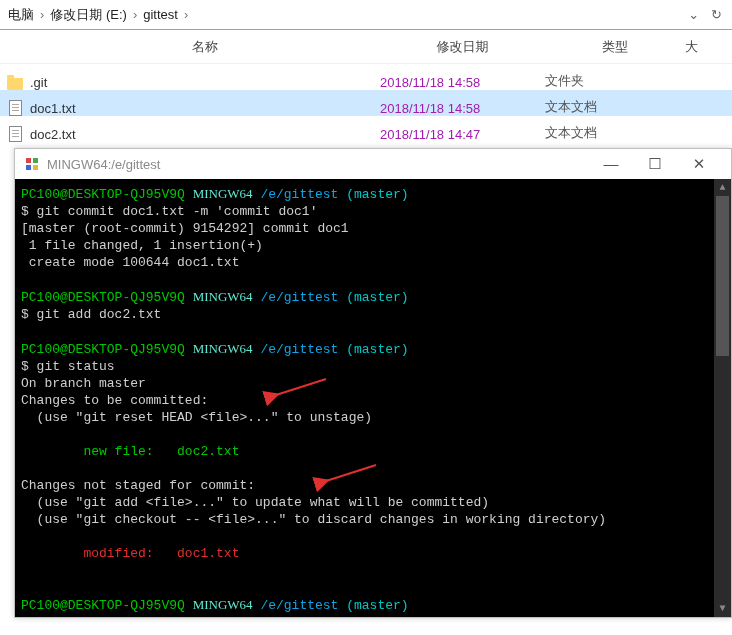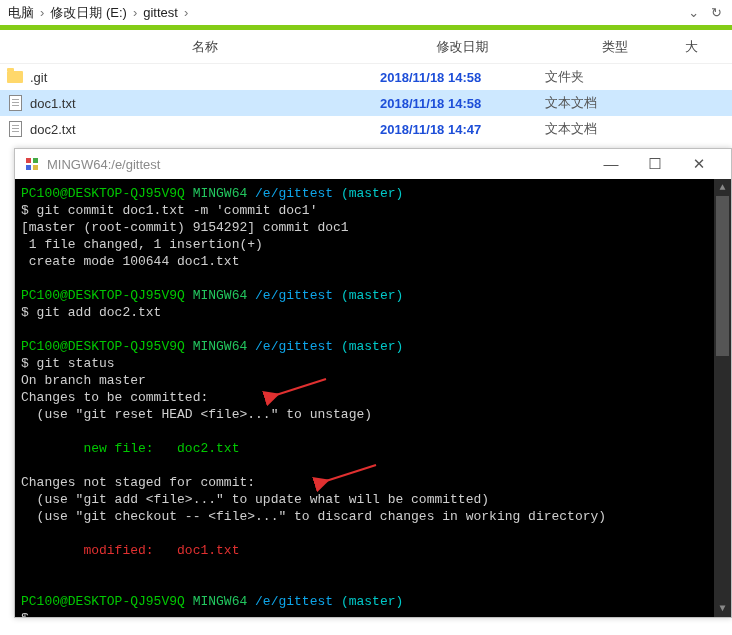--- a/index.html
+++ b/index.html
@@ -1,45 +1,45 @@
 <!DOCTYPE html>
 <html><head>
 <meta charset="utf-8">
 <style>
 * { margin:0; padding:0; box-sizing:border-box; }
 body { font-family:"Microsoft YaHei","Segoe UI",sans-serif; font-size:13px; background:#fff; width:732px; height:635px; overflow:hidden; position:relative; }
 .explorer { background:#fff; }
-.breadcrumb { display:flex; align-items:center; height:30px; padding:0 4px; border-bottom:5px solid #84cc16; color:#222; }
+.breadcrumb { display:flex; align-items:center; height:30px; padding:0 4px; border-bottom:1px solid #84cc16; color:#222; }
 .bc-seg { padding:0 4px; cursor:default; }
 .bc-chev { color:#777; padding:0 2px; }
 .bc-right { margin-left:auto; display:flex; align-items:center; gap:12px; padding-right:6px; }
 .hdr-row { display:flex; align-items:center; height:34px; border-bottom:1px solid #f0f0f0; color:#444; font-size:13px;text-align:center; }
 .hdr-row .name { width:380px; padding-left:30px; }
 .hdr-row .date { width:165px; }
 .hdr-row .type { width:140px; }
-.file-row { display:flex; align-items:center; height:26px; font-size:13px; color:#333; }
+.file-row { display:flex; align-items:flex-end; height:26px; font-size:13px; color:#333; }
 .file-row.sel { background:#cde8ff; }
 .file-row .icon { width:30px; display:flex; justify-content:center; }
 .file-row .folder-ico { width:16px; height:12px; background:#ffd86b; border-radius:1px; position:relative; }
 .file-row .folder-ico::before { content:''; position:absolute; top:-3px; left:0; width:7px; height:3px; background:#ffd86b; border-radius:1px 1px 0 0; }
 .file-row .doc-ico { width:13px; height:16px; background:#fff; border:1px solid #888; position:relative; }
 .file-row .doc-ico::after { content:''; position:absolute; top:3px; left:2px; right:2px; height:1px; background:#aaa; box-shadow:0 3px 0 #aaa,0 6px 0 #aaa; }
 .file-row .fname { width:350px; }
-.file-row .fdate { width:165px; color:#1d4ed8;font-weight:bold; }
+.file-row .fdate { width:165px; color:#a21caf; }
 .file-row .ftype { width:140px; color:#555; }
 .term-window { position:absolute; top:148px; left:14px; width:718px; height:470px; border:1px solid #bfbfbf; background:#fff; box-shadow:0 0 6px rgba(0,0,0,.2); }
 .term-title { height:30px; display:flex; align-items:center; padding:0 10px; background:#fff; color:#8a8a8a; font-size:13px; }
 .term-title .logo { width:14px; height:14px; margin-right:8px; position:relative; }
 .term-title .logo svg { width:14px; height:14px; }
 .term-ctrls { margin-left:auto; display:flex; }
 .term-ctrls span { width:44px; text-align:center; color:#555; font-size:15px; }
 .term-body { position:relative; background:#000; height:438px; font-family:Consolas,"Courier New",monospace; font-size:13px; line-height:17px; color:#c0c0c0; padding:6px 6px 6px 6px; overflow:hidden; }
 .term-body .line { white-space:pre; }
 .g { color:#00c800; }
-.m { color:#22c55e; }
+.m { color:#5eead4;font-family:Liberation Serif, serif; }
 .y { color:#0ea5e9; }
 .c { color:#00c8c8; }
 .w { color:#cfcfcf; }
 .r { color:#e03030; }
 .scroll { position:absolute; right:0; top:0; width:17px; height:100%; background:#2b2b2b; }
 .scroll .up,.scroll .dn { height:17px; display:flex; align-items:center; justify-content:center; color:#888; font-size:10px; }
 .scroll .track { position:absolute; top:17px; bottom:17px; left:0; right:0; }
 .scroll .thumb { position:absolute; left:2px; right:2px; top:0; height:160px; background:#555; }
 .scroll .dn { position:absolute; bottom:0; width:100%; }
 .arrow { position:absolute; pointer-events:none; }

